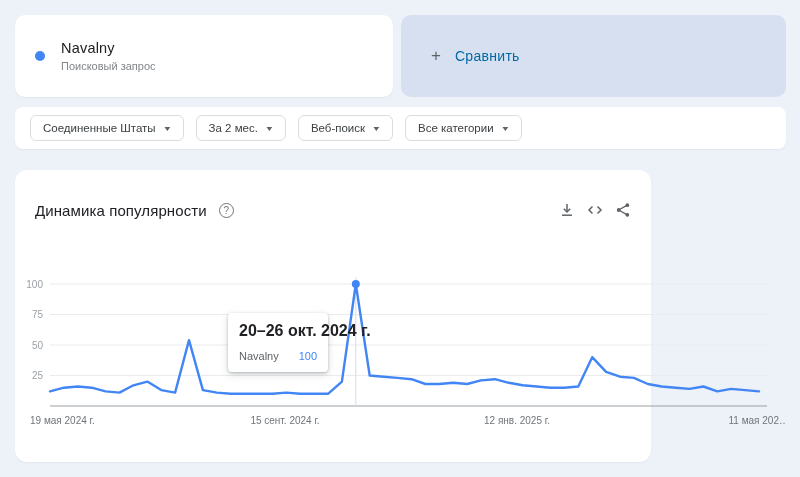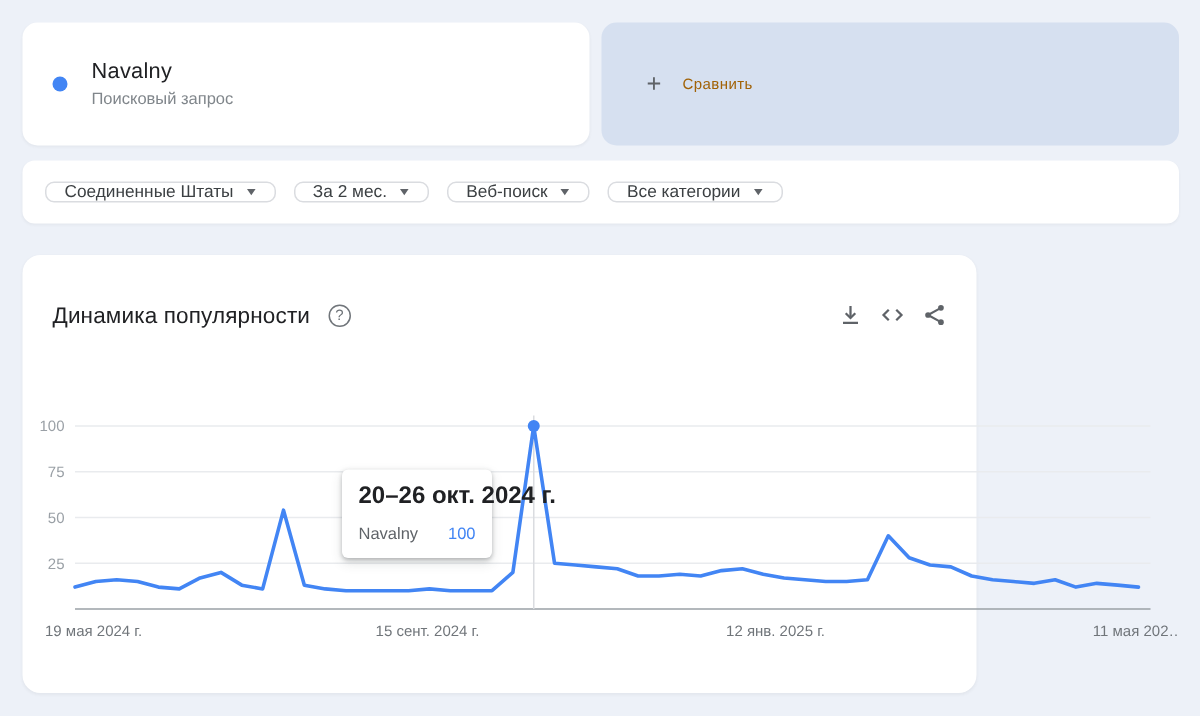--- a/index.html
+++ b/index.html
@@ -10,25 +10,25 @@
   
   .term-card { left:15px; top:15px; width:378px; height:82px; cursor:pointer; }
   .term-inner { display:flex; align-items:center; height:100%; padding-left:20px; }
   .dot { width:10px; height:10px; border-radius:50%; background:#4285f4; margin-right:16px; flex:none; }
   .term-title { font-size:14.5px; color:#202124; letter-spacing:.2px; }
   .term-sub { font-size:11px; color:#80868b; margin-top:4px;text-align:center; }
 
   
   .compare-card { position:absolute; left:401px; top:15px; width:385px; height:82px; background:#d6e0f0; border-radius:10px; display:flex; align-items:center; padding-left:30px; cursor:pointer; }
   .plus { font-size:17px; color:#5f6368; margin-right:14px; font-weight:400; }
-  .compare-label { font-size:10px; color:#a16207; letter-spacing:.3px; }
+  .compare-label { font-size:14px; color:#0369a1; letter-spacing:.3px; }
 
   
   .filter-bar { left:15px; top:107px; width:771px; height:42px; border-radius:8px; display:flex; align-items:center; padding-left:15px; gap:12px; }
-  .pill { height:14px; border:1px solid #dadce0; border-radius:6px; background:#fff; display:flex; align-items:center; padding:0 12px; gap:8px; cursor:pointer; }
+  .pill { height:26px; border:1px solid #dadce0; border-radius:6px; background:#fff; display:flex; align-items:center; padding:0 12px; gap:8px; cursor:pointer; }
   .pill-label { font-size:11.5px; color:#3c4043; white-space:nowrap; }
   .caret { font-size:7px; color:#5f6368; transform:scaleX(1.4); }
 
   
   .chart-card { left:15px; top:170px; width:636px; height:292px; border-radius:12px; }
   .chart-header { position:absolute; left:20px; right:20px; top:28px; height:24px; display:flex; align-items:center; }
   .chart-title { font-size:15px; color:#202124; letter-spacing:.1px; }
   .help { width:15px; height:15px; border:1.4px solid #70757a; border-radius:50%; color:#70757a; font-size:10px; display:flex; align-items:center; justify-content:center; margin-left:12px; cursor:pointer; }
   .hdr-icons { margin-left:auto; display:flex; align-items:center; gap:11px; }
   .hicon { width:17px; height:17px; cursor:pointer; display:flex; align-items:center; justify-content:center; }

